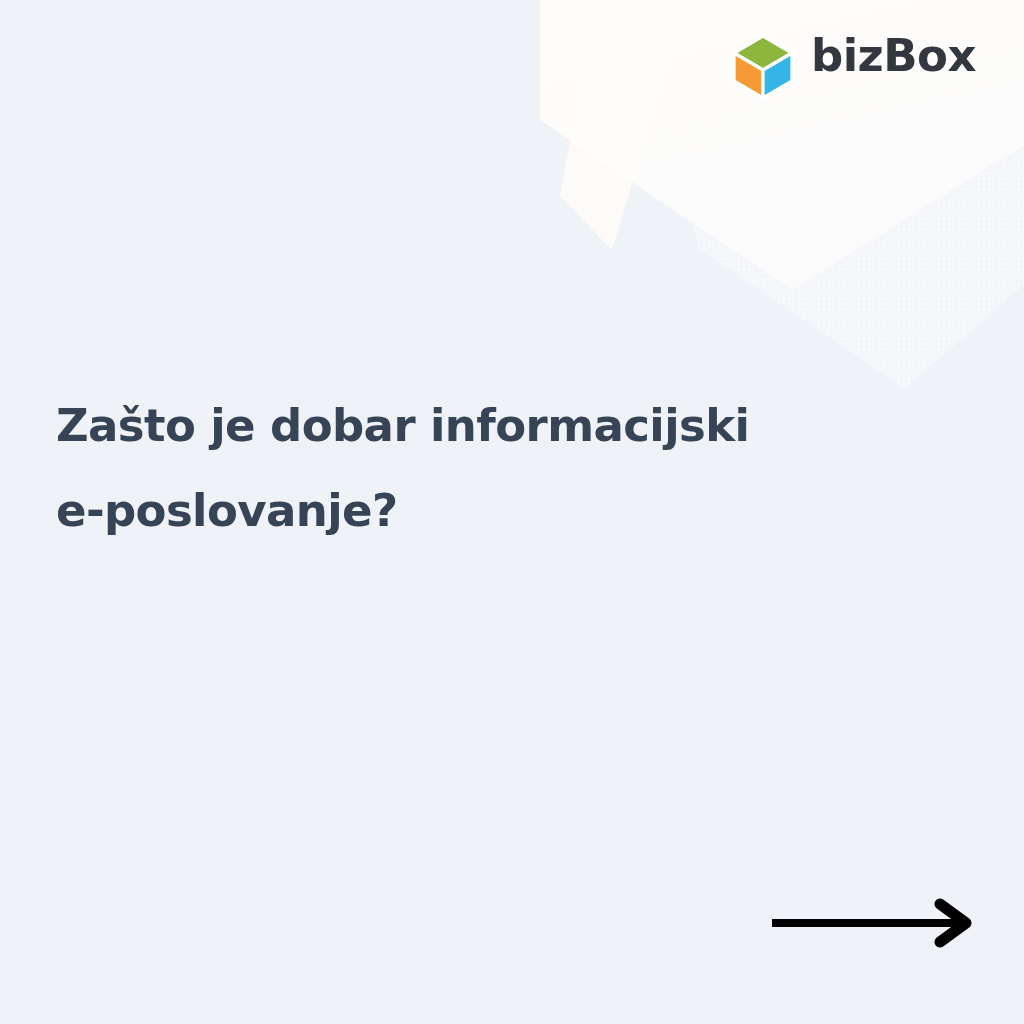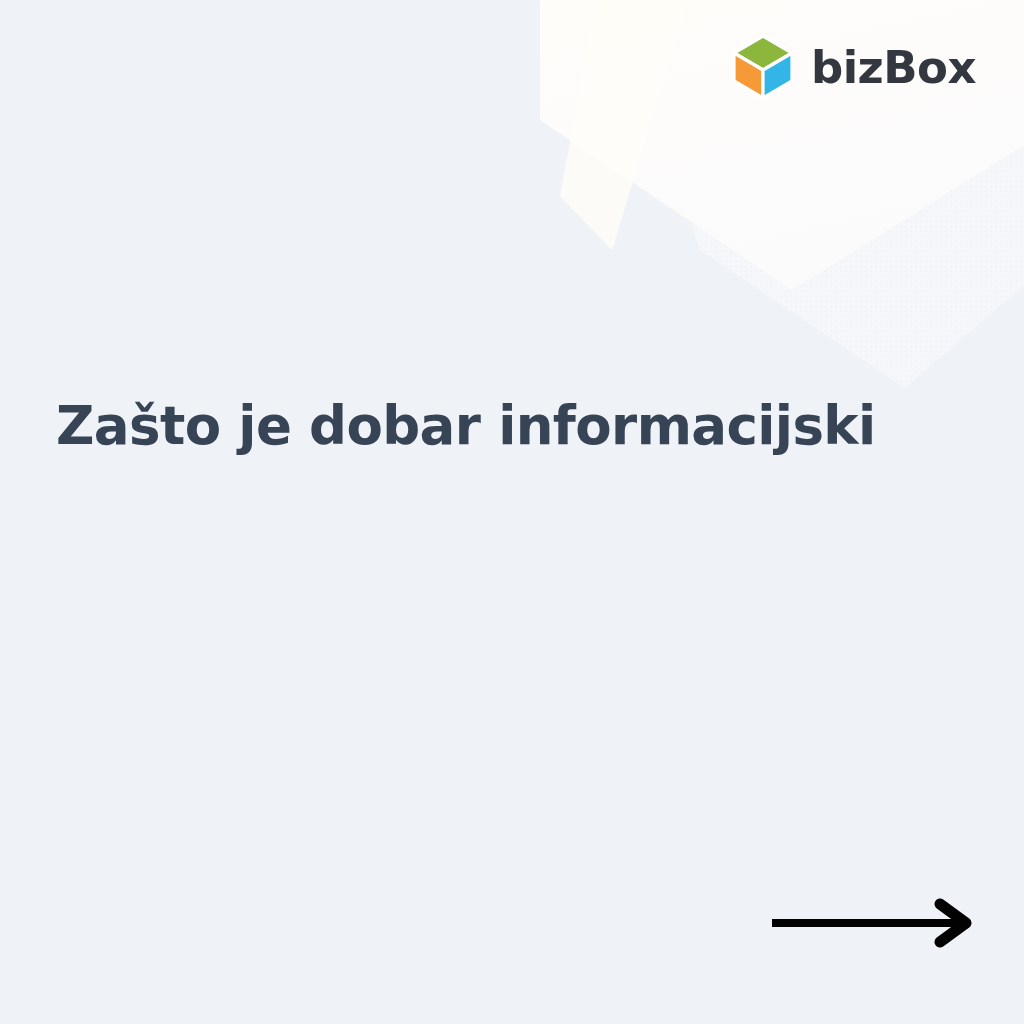--- a/index.html
+++ b/index.html
@@ -29,21 +29,20 @@
     width: 1024px;
     height: 1024px;
   }
 
   
   .logo-lockup {
     position: absolute;
     top: 33px;
     right: 48px;
     display: flex;
-    align-items: center;
     gap: 14px;
   }
   .logo-cube {
     width: 68px;
     height: 68px;
     display: block;
   }
   .logo-wordmark {
     font-family: "DejaVu Sans", "Liberation Sans", sans-serif;
     font-size: 45px;
@@ -55,21 +54,21 @@
   }
 
   
   .headline {
     position: absolute;
     left: 56px;
     top: 383px;
     width: 880px;
     margin: 0;
     font-family: "DejaVu Sans", "Liberation Sans", sans-serif;
-    font-size: 53px;
+    font-size: 45px;
     font-weight: 700;
     line-height: 85px;
     letter-spacing: -0.6px;
     color: #374456;
   }
   .headline .hl-line {
     display: block;
     white-space: nowrap;
   }
 
@@ -126,20 +125,21 @@
 
       <path d="M 5 20 L 34 37 L 34 65 L 5 48 Z" fill="#f59a37" stroke="#ffffff" stroke-width="3.2" stroke-linejoin="round"></path>
 
       <path d="M 63 20 L 63 48 L 34 65 L 34 37 Z" fill="#33b5e8" stroke="#ffffff" stroke-width="3.2" stroke-linejoin="round"></path>
     </svg>
     <span class="logo-wordmark">bizBox</span>
   </div>
 
   <h1 class="headline">
     <span class="hl-line">Zašto je dobar informacijski</span>
+    <span class="hl-line">e-poslovanje?</span>
   </h1>
 
   <div class="swipe-arrow">
     <svg viewBox="0 0 208 50" xmlns="http://www.w3.org/2000/svg" aria-hidden="true">
       <line x1="4" y1="25" x2="192" y2="25" stroke="#020203" stroke-width="8" stroke-linecap="butt"></line>
       <polyline points="172,6 198,25 172,44" fill="none" stroke="#020203" stroke-width="11" stroke-linecap="round" stroke-linejoin="round"></polyline>
     </svg>
   </div>
 
 </div>

